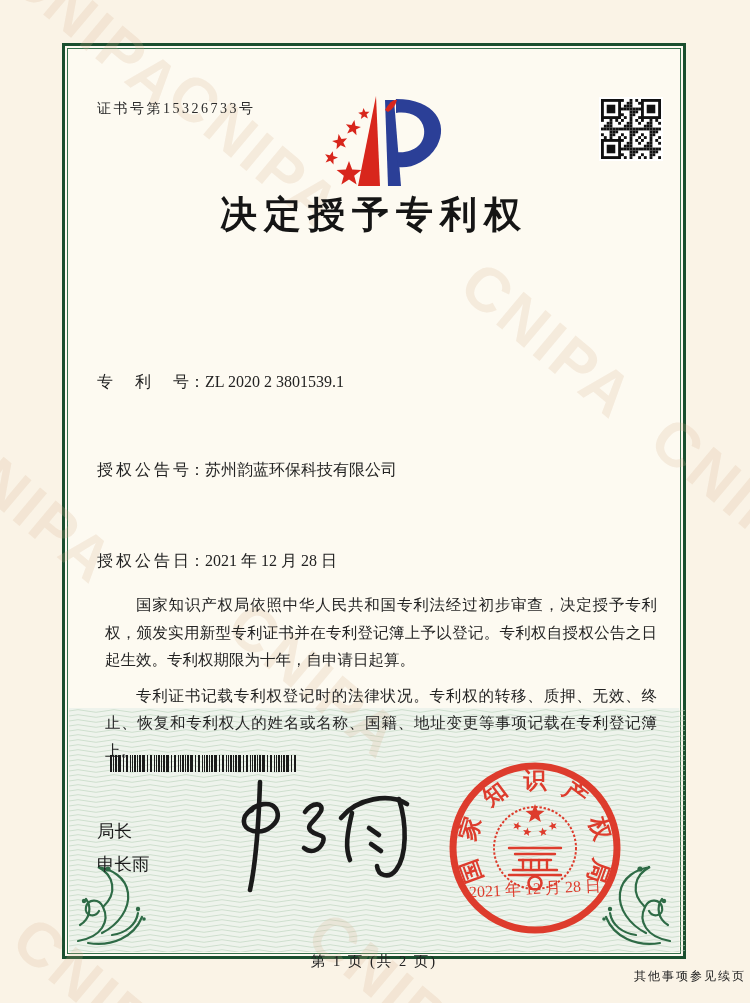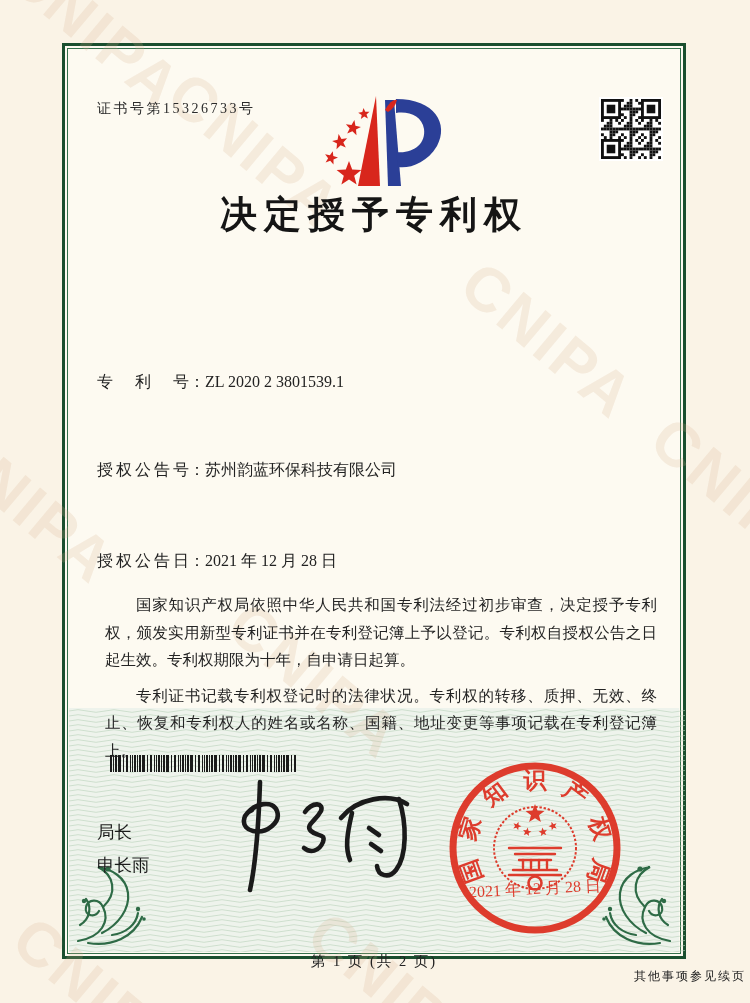--- a/index.html
+++ b/index.html
@@ -24,21 +24,21 @@
   .row{position:absolute;left:32px;width:570px;font-size:16px;line-height:24px;}
   .flabel{display:inline-block;width:92px;text-align:justify;text-align-last:justify;
           vertical-align:top;color:#222;}
   .fcolon{display:inline-block;width:16px;vertical-align:top;}
   .fval{display:inline-block;vertical-align:top;max-width:445px;color:#222;}
   .g2{position:absolute;left:257px;top:0;}
   .paras{position:absolute;left:32px;top:537px;width:568px;font-size:15.5px;line-height:27.5px;
          text-align:justify;color:#242424;}
   .paras p{margin:8px;text-indent:2em;}
   .barcode{position:absolute;left:45px;top:709px;}
-  .officer{position:absolute;left:32px;top:770px;font-family:Liberation Sans, sans-serif;
+  .officer{position:absolute;left:32px;top:770px;font-family:Liberation Mono, monospace;
            font-size:17.5px;line-height:33px;font-weight:500;color:#1c1c1c;}
   .signature{position:absolute;left:128px;top:730px;}
   .seal{position:absolute;left:374px;top:706px;}
   .page-footer{position:absolute;left:0;right:0;top:886px;text-align:center;font-size:14.5px;
                letter-spacing:2px;color:#222;margin-top:20px;}
   .below-note{position:absolute;left:0;right:4px;top:968px;z-index:2;text-align:right;
               font-size:12px;letter-spacing:2px;color:#222;}
   .flourish{position:absolute;z-index:0;}
   .fl-bl{left:3px;bottom:3px;}
   .fl-br{right:3px;bottom:3px;transform:scaleX(-1);}

